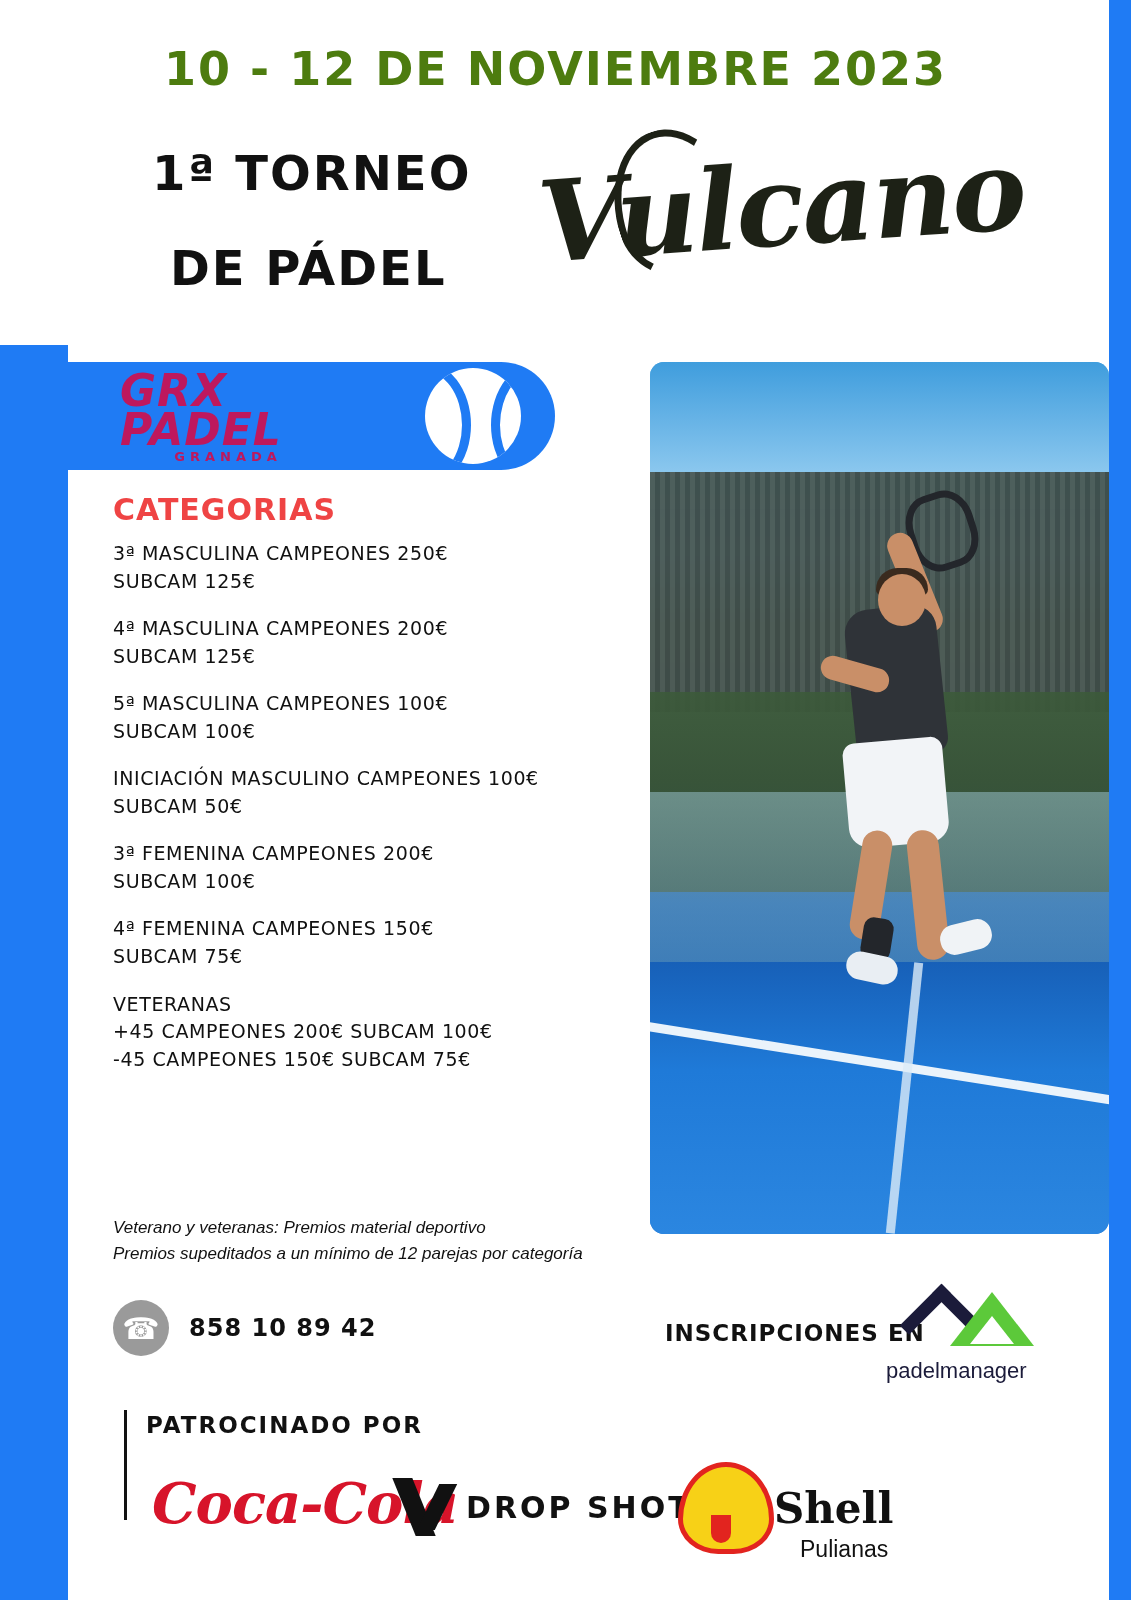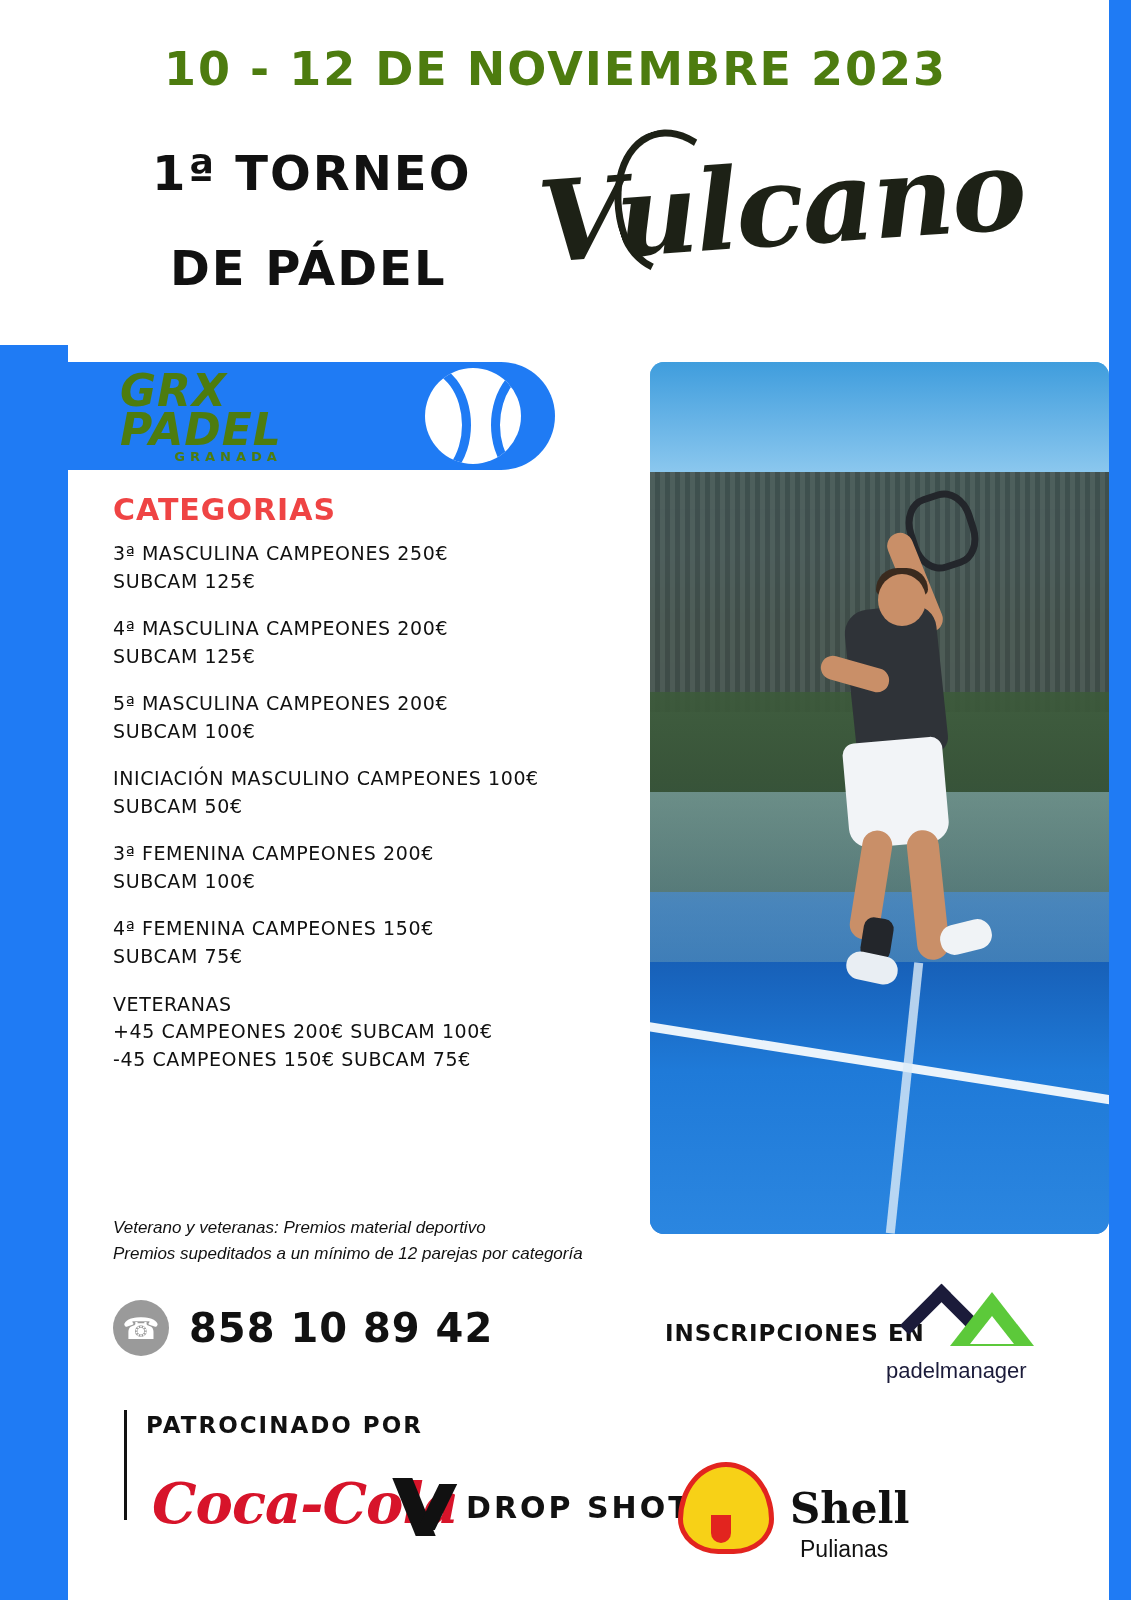--- a/index.html
+++ b/index.html
@@ -95,21 +95,21 @@
   .grx-logo {
     position: absolute;
     left: 68px; top: 362px;
     width: 487px; height: 108px;
     background: #1f7bf4;
     border-radius: 0 54px 54px 0;
   }
   .grx-text {
     position: absolute;
     left: 120px; top: 372px;
-    color: #4d7c0f;
+    color: #be185d;
     font-family: "DejaVu Sans", sans-serif;
     font-weight: bold;
     font-style: italic;
     line-height: 0.88;
   }
   .grx-text .l1 { font-size: 44px; letter-spacing: 1px; display:block; }
   .grx-text .l2 { font-size: 44px; letter-spacing: 1px; display:block; }
   .grx-text .l3 {
     font-size: 13px; letter-spacing: 5px; display:block;
     text-align: right; margin-top: 2px; font-style: normal;
@@ -273,21 +273,21 @@
     left: 113px; top: 1300px;
     display: flex; align-items: center; gap: 20px;
   }
   .phone-icon {
     width: 56px; height: 56px; border-radius: 50%;
     background: #9a9a9a; color: #ffffff;
     display: flex; align-items: center; justify-content: center;
     font-size: 30px;
   }
   .phone-number {
-    font-size: 40px; font-weight: bold; color: #111111;
+    font-size: 24px; font-weight: bold; color: #111111;
     letter-spacing: 1px;
     font-family: "DejaVu Sans", sans-serif;
   }
   .inscripciones {
     position: absolute;
     left: 665px; top: 1320px;
     font-size: 23px; font-weight: bold; letter-spacing: 1px;
     color: #111111;
     font-family: "DejaVu Sans", sans-serif;
   }
@@ -343,21 +343,21 @@
     content:""; position:absolute; background:#111111;
   }
   .ds-mark::before { left: 6px; top: 0; width: 20px; height: 58px; transform: skewX(22deg); }
   .ds-mark::after  { left: 30px; top: 6px; width: 18px; height: 46px; transform: skewX(-26deg); }
   .ds-text {
     font-size: 30px; font-weight: bold; letter-spacing: 3px; color: #111111;
     font-family: "DejaVu Sans", sans-serif;
   }
   .shell {
     position: absolute; left: 678px; top: 1462px;
-    display: flex; align-items: center; gap: 16px;
+    display: flex; align-items: center; 
   }
   .shell-mark {
     width: 86px; height: 82px;
     background: #f7d117;
     border: 5px solid #e2241f;
     border-radius: 50% 50% 42% 42% / 62% 62% 38% 38%;
     position: relative;
   }
   .shell-mark::after {
     content:""; position:absolute; left: 28px; top: 48px;
@@ -400,21 +400,21 @@
 <div class="cat-list">
   <div class="cat-block">
     <div class="cat-title">3ª MASCULINA CAMPEONES 250€</div>
     <div class="cat-sub">SUBCAM 125€</div>
   </div>
   <div class="cat-block">
     <div class="cat-title">4ª MASCULINA CAMPEONES 200€</div>
     <div class="cat-sub">SUBCAM 125€</div>
   </div>
   <div class="cat-block">
-    <div class="cat-title">5ª MASCULINA CAMPEONES 200€</div>
+    <div class="cat-title">5ª MASCULINA CAMPEONES 100€</div>
     <div class="cat-sub">SUBCAM 100€</div>
   </div>
   <div class="cat-block">
     <div class="cat-title">INICIACIÓN MASCULINO CAMPEONES 100€</div>
     <div class="cat-sub">SUBCAM 50€</div>
   </div>
   <div class="cat-block">
     <div class="cat-title">3ª FEMENINA CAMPEONES 200€</div>
     <div class="cat-sub">SUBCAM 100€</div>
   </div>

